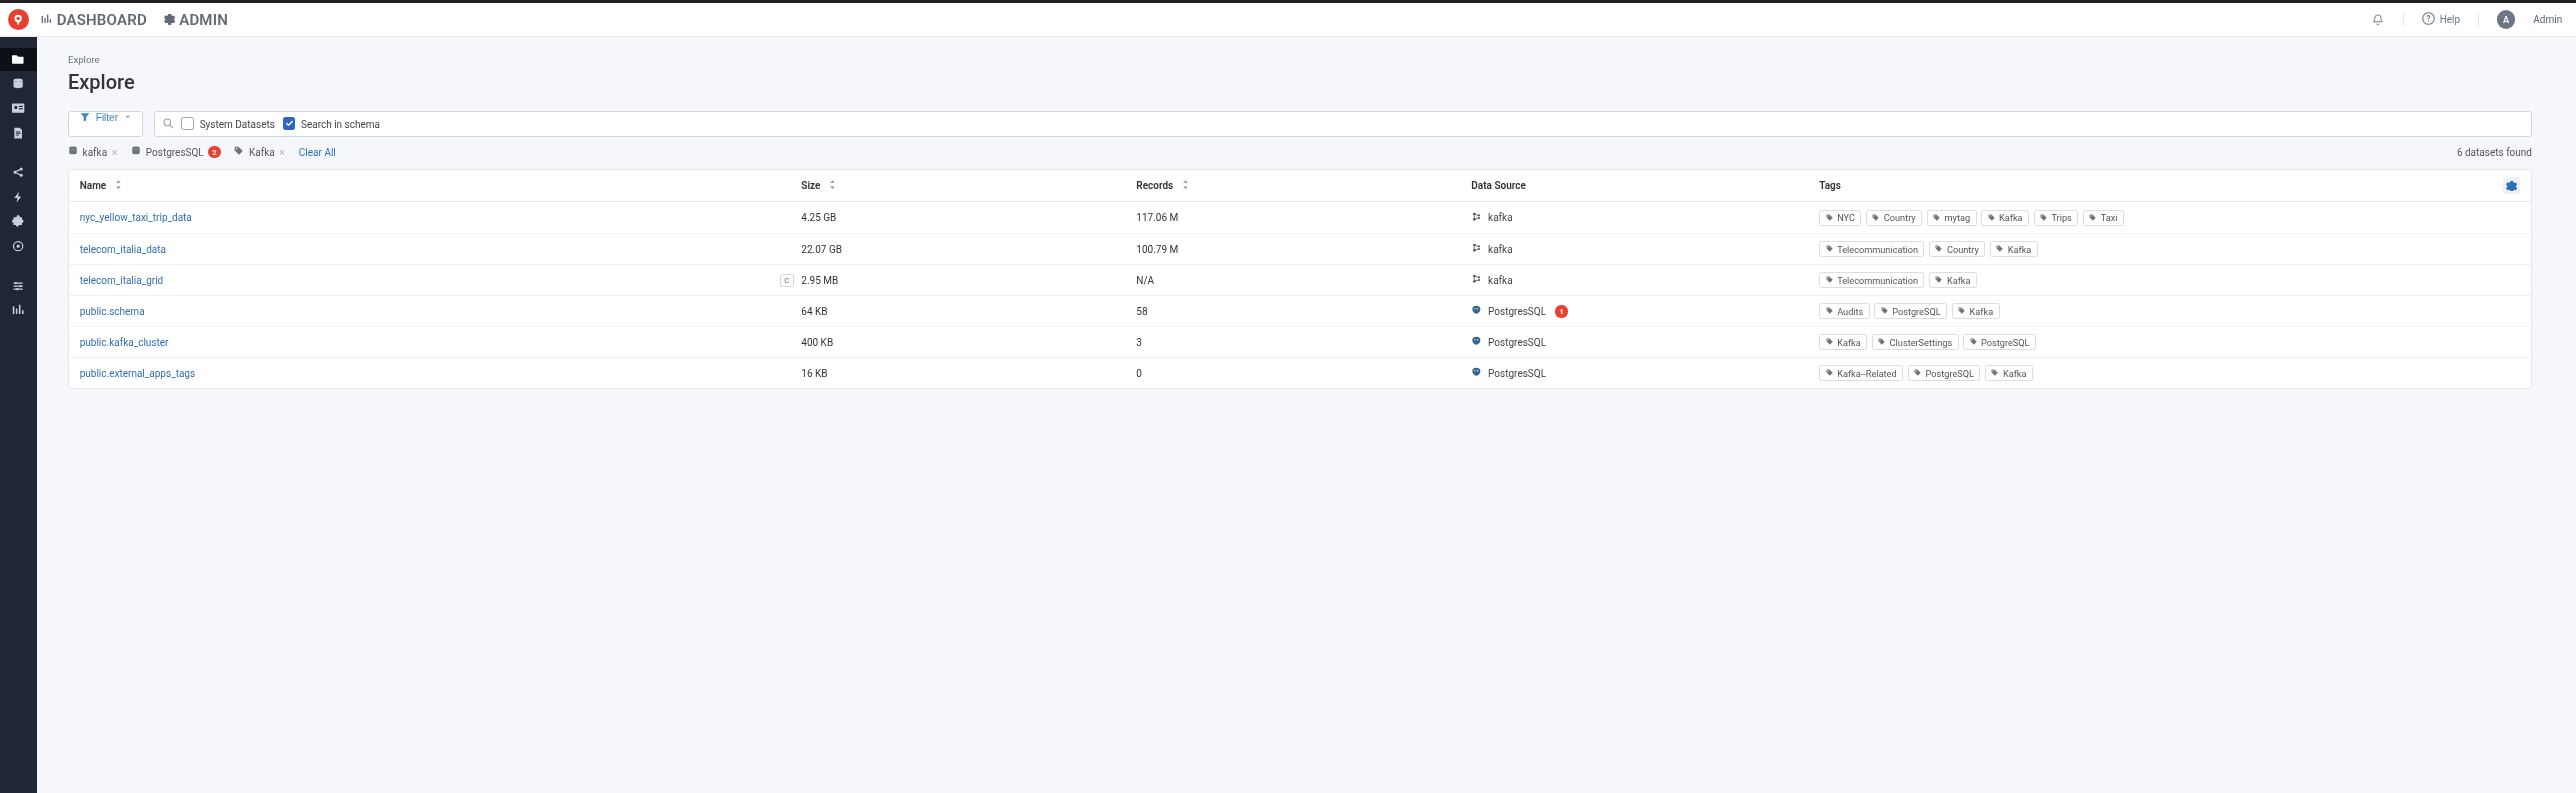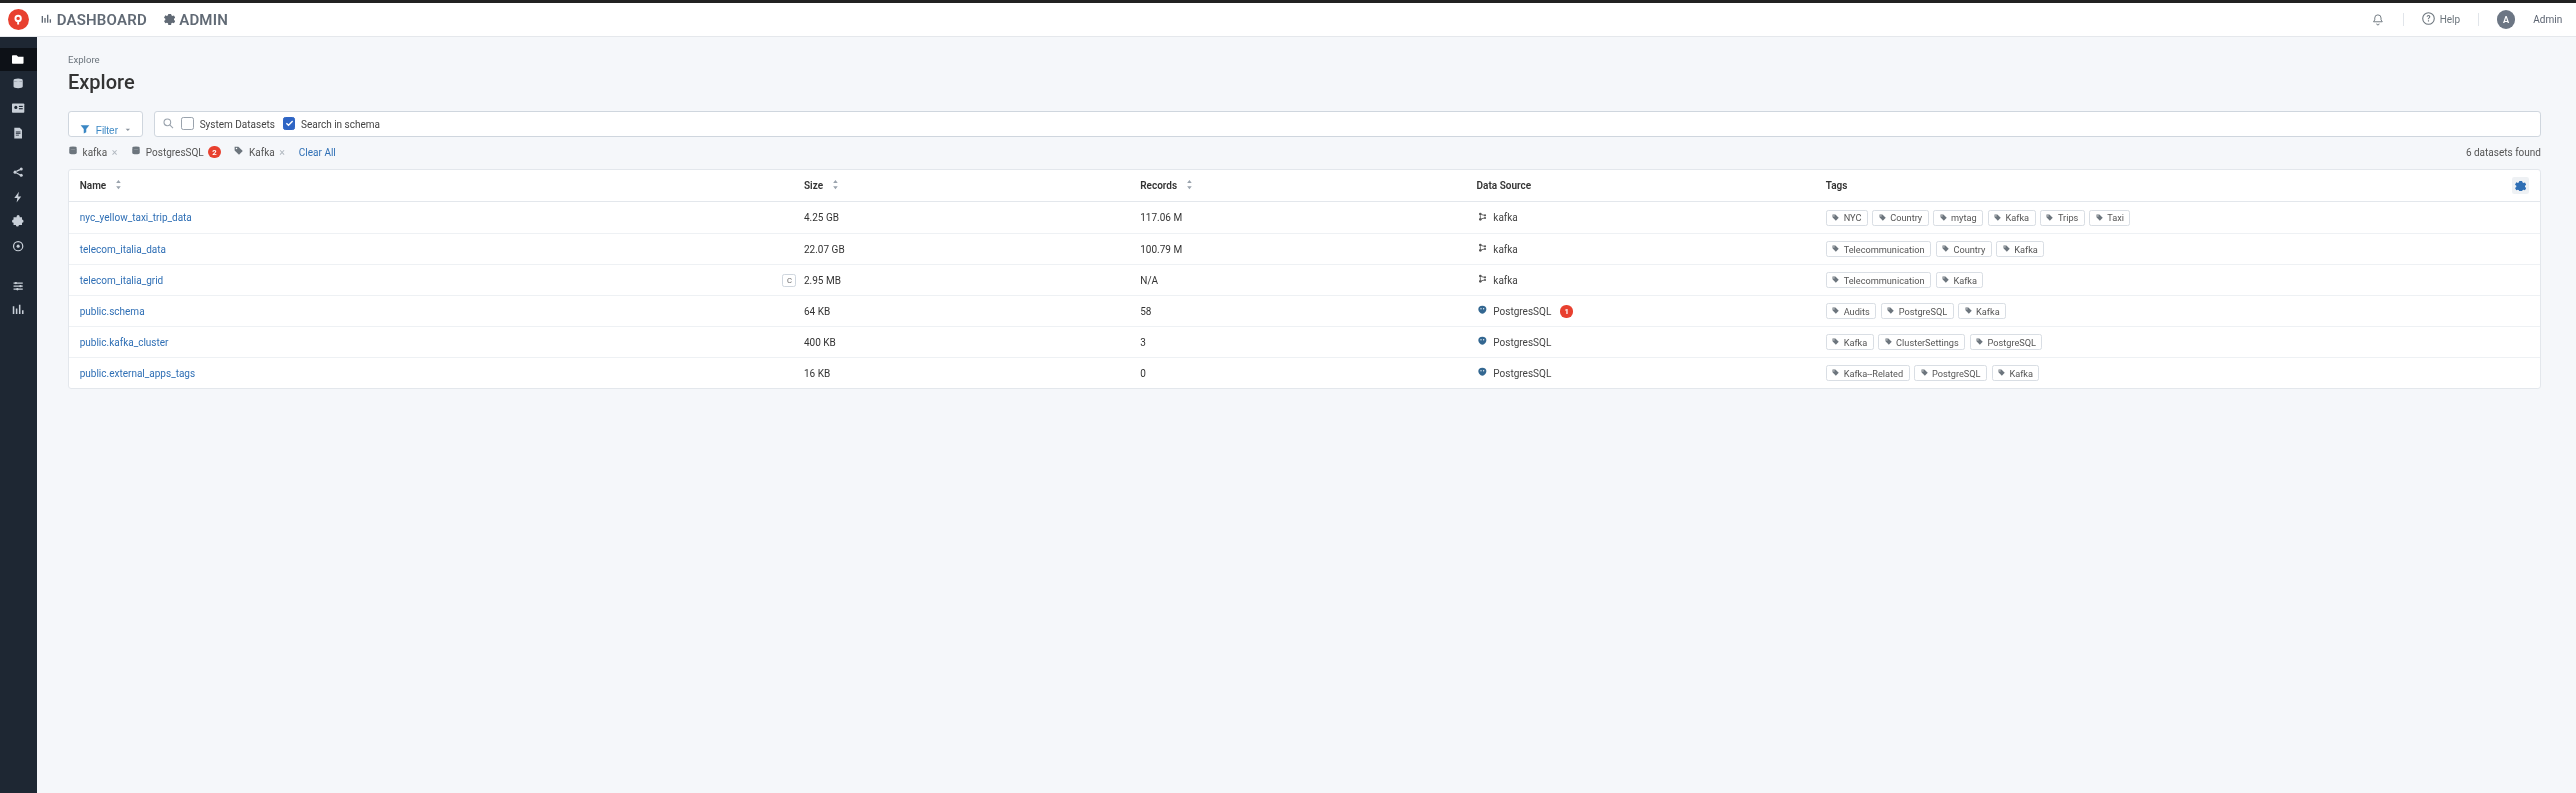--- a/index.html
+++ b/index.html
@@ -21,28 +21,28 @@
   .icon-btn { color:#6c757d; cursor:pointer; display:flex; }
   .icon-btn svg{ width:13.8px; height:13.8px;}
 
   
   .shell { display:flex; min-height:calc(100vh - 37px); }
   .sidebar { width:37px; background:#1e2733; display:flex; flex-direction:column; align-items:center; padding-top:10.7px; gap:1.5px;}
   .side-group-gap { height:13.8px; }
   .side-item { width:37px; height:23px; display:flex; align-items:center; justify-content:center; color:#c8cfd8; cursor:pointer;}
   .side-item.active { background:#0d1117; color:#fff;}
   .side-item svg { width:12.3px; height:12.3px; }
-  .content { flex:1; padding:17px 35px 23px 31px; }
+  .content { flex:1; padding:17px 44px 23px 31px; }
   
   .breadcrumb { font-size:9.6px; color:#6c757d; margin-bottom:4.6px;}
   h1.page-title { font-size:20px; font-weight:500; color:#333; margin-bottom:17px;}
   
   
   .filter-row { display:flex; align-items:center; gap:10.7px; margin-bottom:9.2px;}
-  .filter-btn { height:26px; padding:0 10.7px; border:0.8px solid #cfd6de; border-radius:3.1px; background:#fff; display:flex; align-items:flex-end; gap:6.1px; color:#3a87c4; font-size:10px; cursor:pointer;}
+  .filter-btn { height:26px; padding:0 10.7px; border:0.8px solid #cfd6de; border-radius:3.1px; background:#fff; display:flex; align-items:flex-start; gap:6.1px; color:#3a87c4; font-size:10px; cursor:pointer;}
   .filter-btn svg { width:10px; height:10px; }
   .search-wrap { flex:1; position:relative; display:flex; align-items:center; border:0.8px solid #cfd6de; border-radius:3.1px; background:#fff; height:26px; padding:0 7.7px 0 7.7px; gap:7.7px;}
   .search-wrap input { flex:1; border:none; outline:none; font-size:10.3px; color:#333; background:transparent;}
   .search-wrap input::placeholder{ color:#9aa3ad;}
   .search-prefix{ color:#9aa3ad; display:flex;}
   .chk { display:flex; align-items:flex-end; gap:6.1px; font-size:10px; color:#444; cursor:pointer;}
   .chkbox { width:12.3px; height:12.3px; border:0.8px solid #9aa3ad; border-radius:2.3px; background:#fff; display:flex; align-items:center; justify-content:center;}
   .chkbox.checked { background:#2f65c4; border-color:#2f65c4; color:#fff;}
   .chkbox.checked svg{ width:8.4px; height:8.4px;}
   

